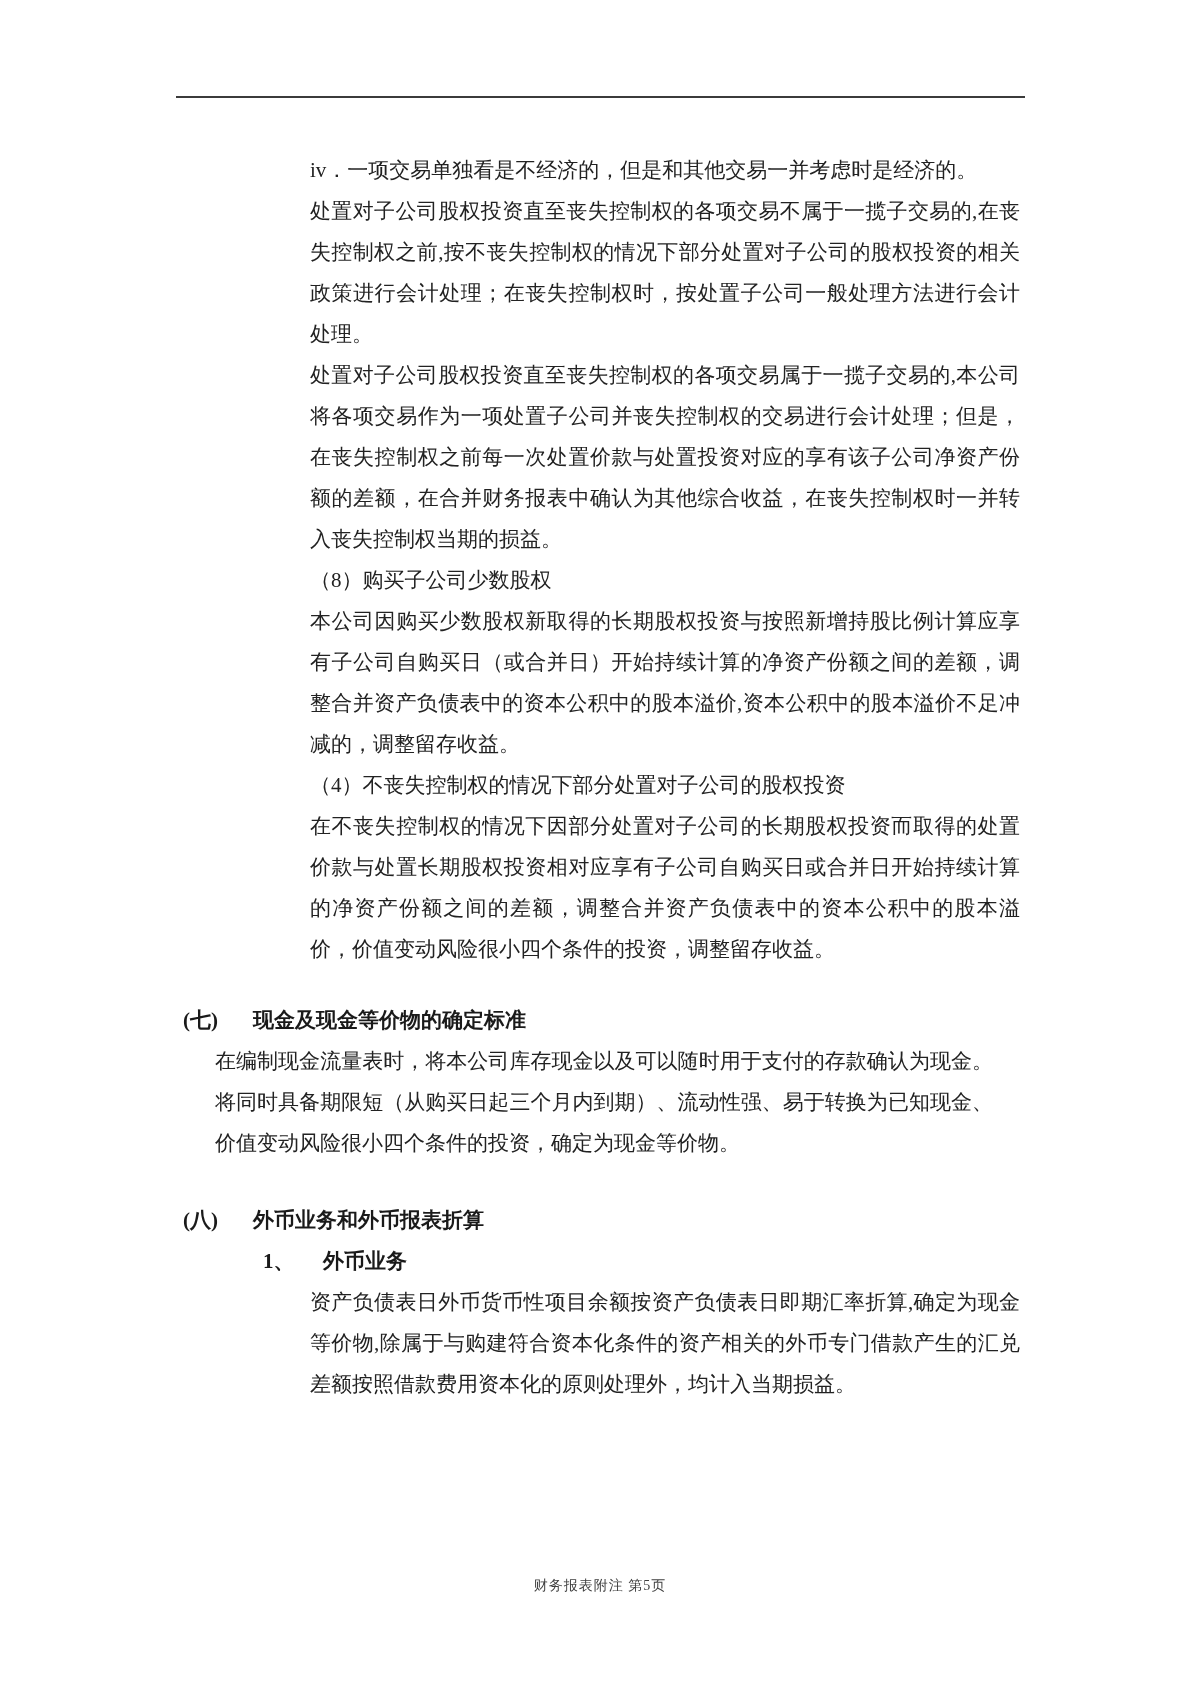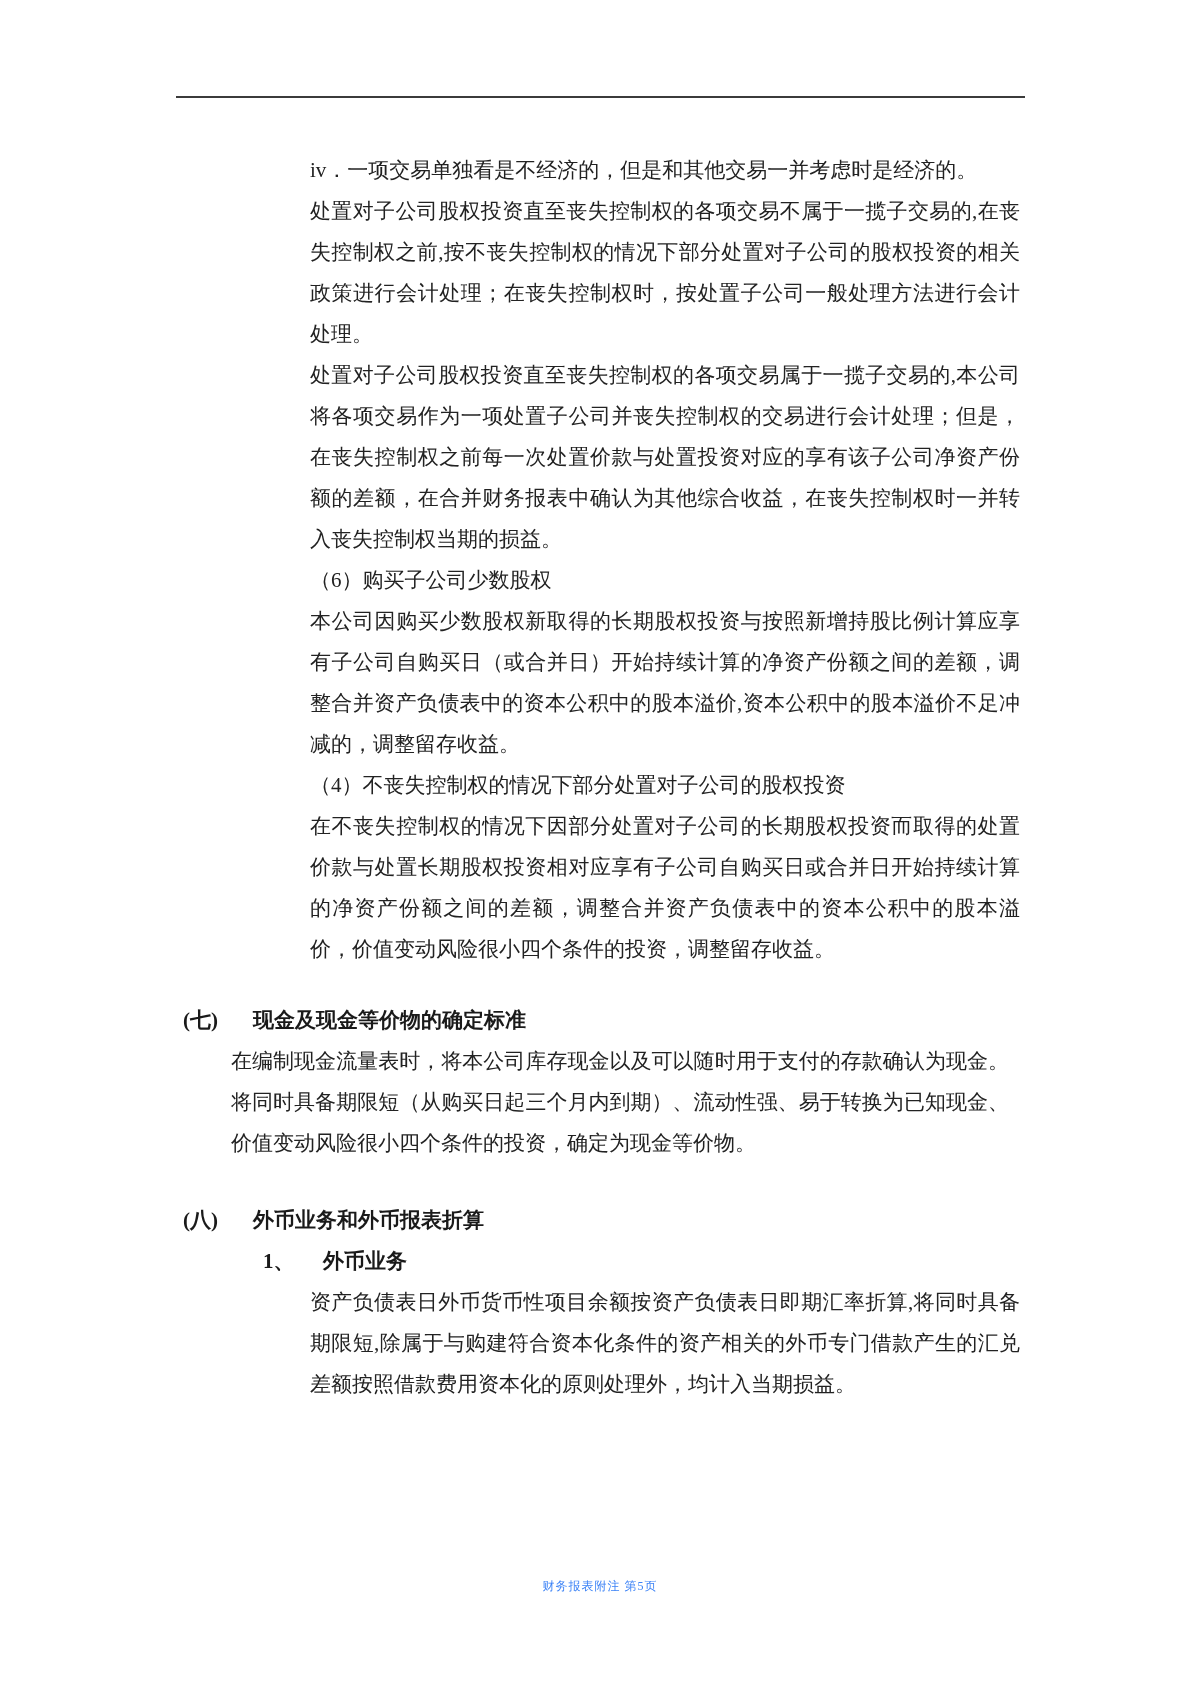--- a/index.html
+++ b/index.html
@@ -32,48 +32,48 @@
   .section-7 { position: absolute; left: 183px; top: 1000px; width: 848px; font-size: 21px; line-height: 41px; }
   .section-8 { position: absolute; left: 183px; top: 1200px; width: 848px; font-size: 21px; line-height: 41px; }
   .para {
     margin: 0;
     text-align: justify;
     text-justify: inter-ideograph;
     word-break: break-all;
     color: #222222;
   }
   .indent2 { margin-left: 127px; width: 710px; }
-  .body-l1 { margin-left: 48px; width: 778px; }
+  .body-l1 { margin-left: 32px; width: 778px; }
   .h-row { display: flex; font-weight: bold; color: #1a1a1a; white-space: nowrap; }
   .h-num { display: inline-block; width: 70px; flex: 0 0 70px; }
   .sub-h-row { display: flex; font-weight: bold; color: #1a1a1a; white-space: nowrap; margin-left: 80px; }
   .sub-h-num { display: inline-block; width: 60px; flex: 0 0 60px; }
   .footer {
     position: absolute;
     left: 0;
     top: 1572px;
     width: 1200px;
     text-align: center;
-    font-size: 12px;
+    font-size: 14px;
     line-height: 28px;
-    color: #3b82f6;
+    color: #404040;
     letter-spacing: 1px;
   }
 </style>
 </head>
 <body>
 
 <div class="page">
   <div class="header-rule"></div>
 
   <div class="content">
     <p class="para indent2">iv．一项交易单独看是不经济的，但是和其他交易一并考虑时是经济的。</p>
     <p class="para indent2">处置对子公司股权投资直至丧失控制权的各项交易不属于一揽子交易的,在丧失控制权之前,按不丧失控制权的情况下部分处置对子公司的股权投资的相关政策进行会计处理；在丧失控制权时，按处置子公司一般处理方法进行会计处理。</p>
     <p class="para indent2">处置对子公司股权投资直至丧失控制权的各项交易属于一揽子交易的,本公司将各项交易作为一项处置子公司并丧失控制权的交易进行会计处理；但是，在丧失控制权之前每一次处置价款与处置投资对应的享有该子公司净资产份额的差额，在合并财务报表中确认为其他综合收益，在丧失控制权时一并转入丧失控制权当期的损益。</p>
-    <p class="para indent2">（6）购买子公司少数股权</p>
+    <p class="para indent2">（8）购买子公司少数股权</p>
     <p class="para indent2">本公司因购买少数股权新取得的长期股权投资与按照新增持股比例计算应享有子公司自购买日（或合并日）开始持续计算的净资产份额之间的差额，调整合并资产负债表中的资本公积中的股本溢价,资本公积中的股本溢价不足冲减的，调整留存收益。</p>
     <p class="para indent2">（4）不丧失控制权的情况下部分处置对子公司的股权投资</p>
     <p class="para indent2">在不丧失控制权的情况下因部分处置对子公司的长期股权投资而取得的处置价款与处置长期股权投资相对应享有子公司自购买日或合并日开始持续计算的净资产份额之间的差额，调整合并资产负债表中的资本公积中的股本溢价，价值变动风险很小四个条件的投资，调整留存收益。</p>
   </div>
 
   <div class="section-7">
     <div class="h-row">
       <span class="h-num">(七)</span>
       <span class="h-title">现金及现金等价物的确定标准</span>
     </div>
@@ -82,17 +82,17 @@
 
   <div class="section-8">
     <div class="h-row">
       <span class="h-num">(八)</span>
       <span class="h-title">外币业务和外币报表折算</span>
     </div>
     <div class="sub-h-row">
       <span class="sub-h-num">1、</span>
       <span class="sub-h-title">外币业务</span>
     </div>
-    <p class="para indent2">资产负债表日外币货币性项目余额按资产负债表日即期汇率折算,将同时具备期限短,除属于与购建符合资本化条件的资产相关的外币专门借款产生的汇兑差额按照借款费用资本化的原则处理外，均计入当期损益。</p>
+    <p class="para indent2">资产负债表日外币货币性项目余额按资产负债表日即期汇率折算,确定为现金等价物,除属于与购建符合资本化条件的资产相关的外币专门借款产生的汇兑差额按照借款费用资本化的原则处理外，均计入当期损益。</p>
   </div>
 
   <div class="footer">财务报表附注 第5页</div>
 </div>
 
 </body></html>

